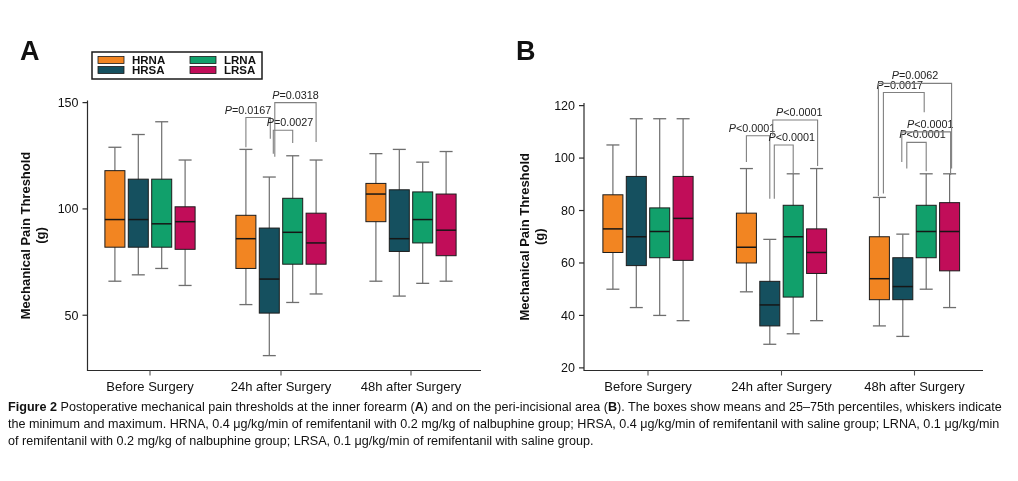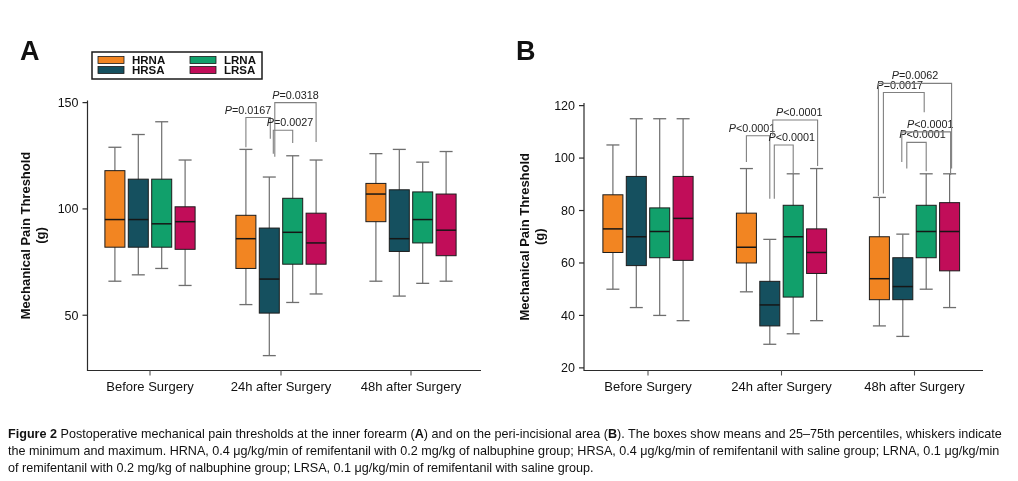--- a/index.html
+++ b/index.html
@@ -1,21 +1,21 @@
 <!DOCTYPE html>
 <html><head>
 <meta charset="utf-8">
 <style>
   html,body{margin:0;padding:0;background:#fff;}
   #stage{position:relative;width:1018px;height:481px;background:#fff;overflow:hidden;
          font-family:"Liberation Sans",sans-serif;}
   .panel-svg{position:absolute;top:0;}
   #panel-a-svg{left:0;}
   #panel-b-svg{left:505px;}
-  .caption{position:absolute;left:8px;right:6px;top:426px;margin:0;
+  .caption{position:absolute;left:8px;right:6px;top:399px;margin:0;
            font-size:12.6px;line-height:17px;color:#111;text-align:left;}
 </style>
 </head>
 <body>
 
 <div id="stage">
   <svg id="panel-a-svg" class="panel-svg" width="505" height="408" viewBox="0 0 505 408">
       <line x1="87.5" y1="100.5" x2="87.5" y2="371.1" stroke="#2b2b2b" stroke-width="1.2"></line>
       <line x1="87.5" y1="370.5" x2="481" y2="370.5" stroke="#2b2b2b" stroke-width="1.2"></line>
       <line x1="82.5" y1="315.2244094488189" x2="87.5" y2="315.2244094488189" stroke="#2b2b2b" stroke-width="1.2"></line>

